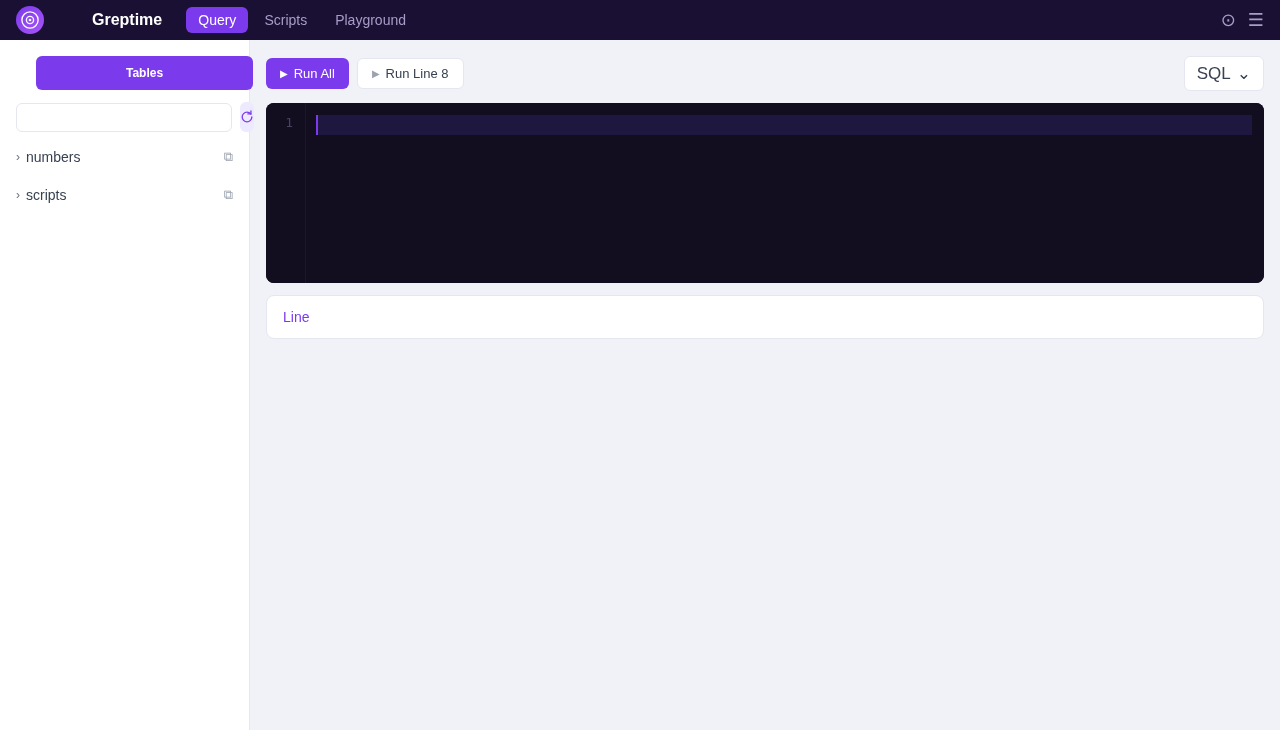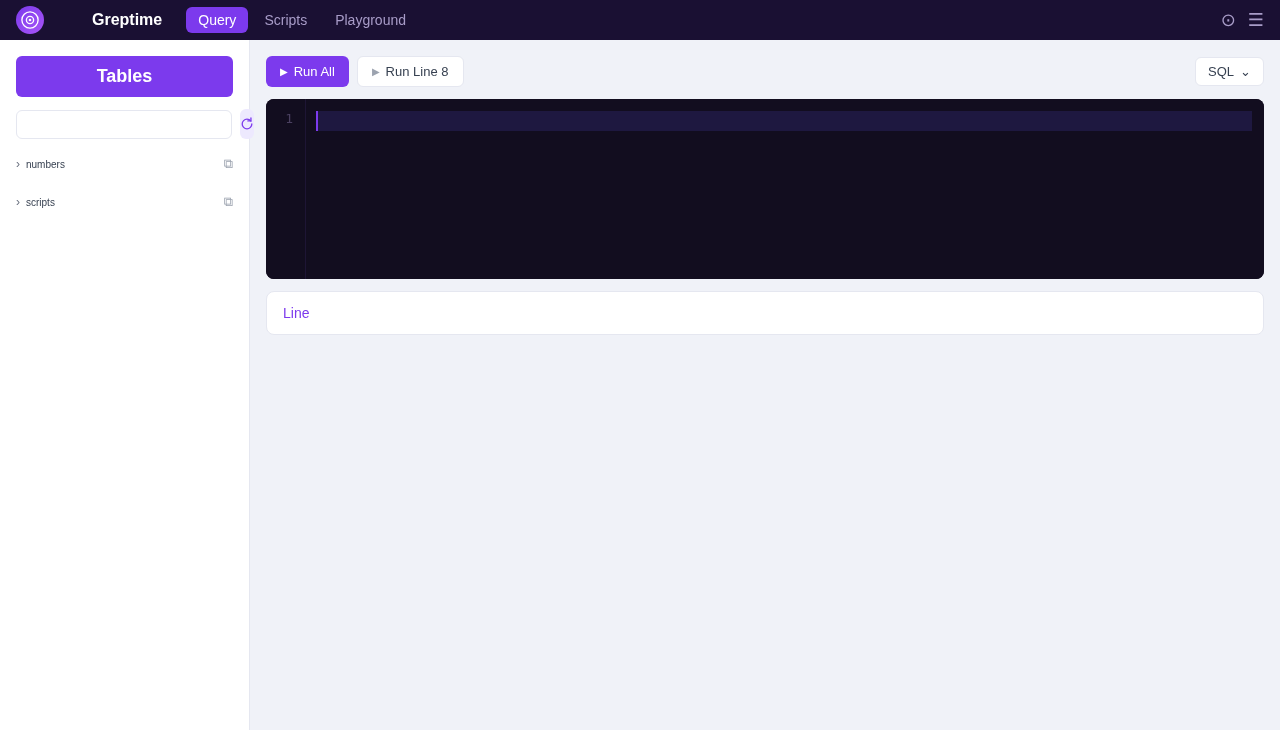--- a/index.html
+++ b/index.html
@@ -51,24 +51,25 @@
       flex-direction: column;
       padding: 16px;
       gap: 12px;
     }
     .tables-btn {
       background: #7c3aed;
       color: white;
       border: none;
       border-radius: 6px;
       padding: 10px 16px;
-      font-size: 18px;
+      font-size: 12px;
       font-weight: 600;
       cursor: pointer;
       width: 100%;
+      margin-left: 20px;
     }
     .search-row {
       display: flex; align-items: center; gap: 8px;
     }
     .search-input {
       flex: 1;
       border: 1px solid #e5e7f0;
       border-radius: 6px;
       padding: 6px 10px 6px 28px;
       font-size: 13px;
@@ -100,21 +101,21 @@
       color: #7c3aed;
       font-size: 14px;
     }
     .tree-item {
       display: flex; align-items: center; justify-content: space-between;
       padding: 5px 0;
       cursor: pointer;
     }
     .tree-item-left { display: flex; align-items: center; gap: 6px; }
     .chevron { color: #6b7280; font-size: 12px; }
-    .tree-label { font-size: 10px; color: #374151; }
+    .tree-label { font-size: 14px; color: #374151; }
     .copy-icon { color: #9ca3af; font-size: 13px; cursor: pointer; }
 
     
     .main {
       flex: 1;
       display: flex;
       flex-direction: column;
       padding: 16px;
       gap: 12px;
       overflow: hidden;
@@ -150,21 +151,21 @@
       cursor: pointer;
       display: flex; align-items: center; gap: 6px;
     }
     .play-icon { font-size: 10px; }
     .sql-select {
       display: flex; align-items: center;
       background: white;
       border: 1px solid #e5e7f0;
       border-radius: 6px;
       padding: 6px 12px;
-      font-size: 13px;
+      font-size: 17px;
       color: #374151;
       cursor: pointer;
       gap: 6px;
     }
 
     
     .editor-container {
       background: #120d1f;
       border-radius: 8px;
       padding: 0;

